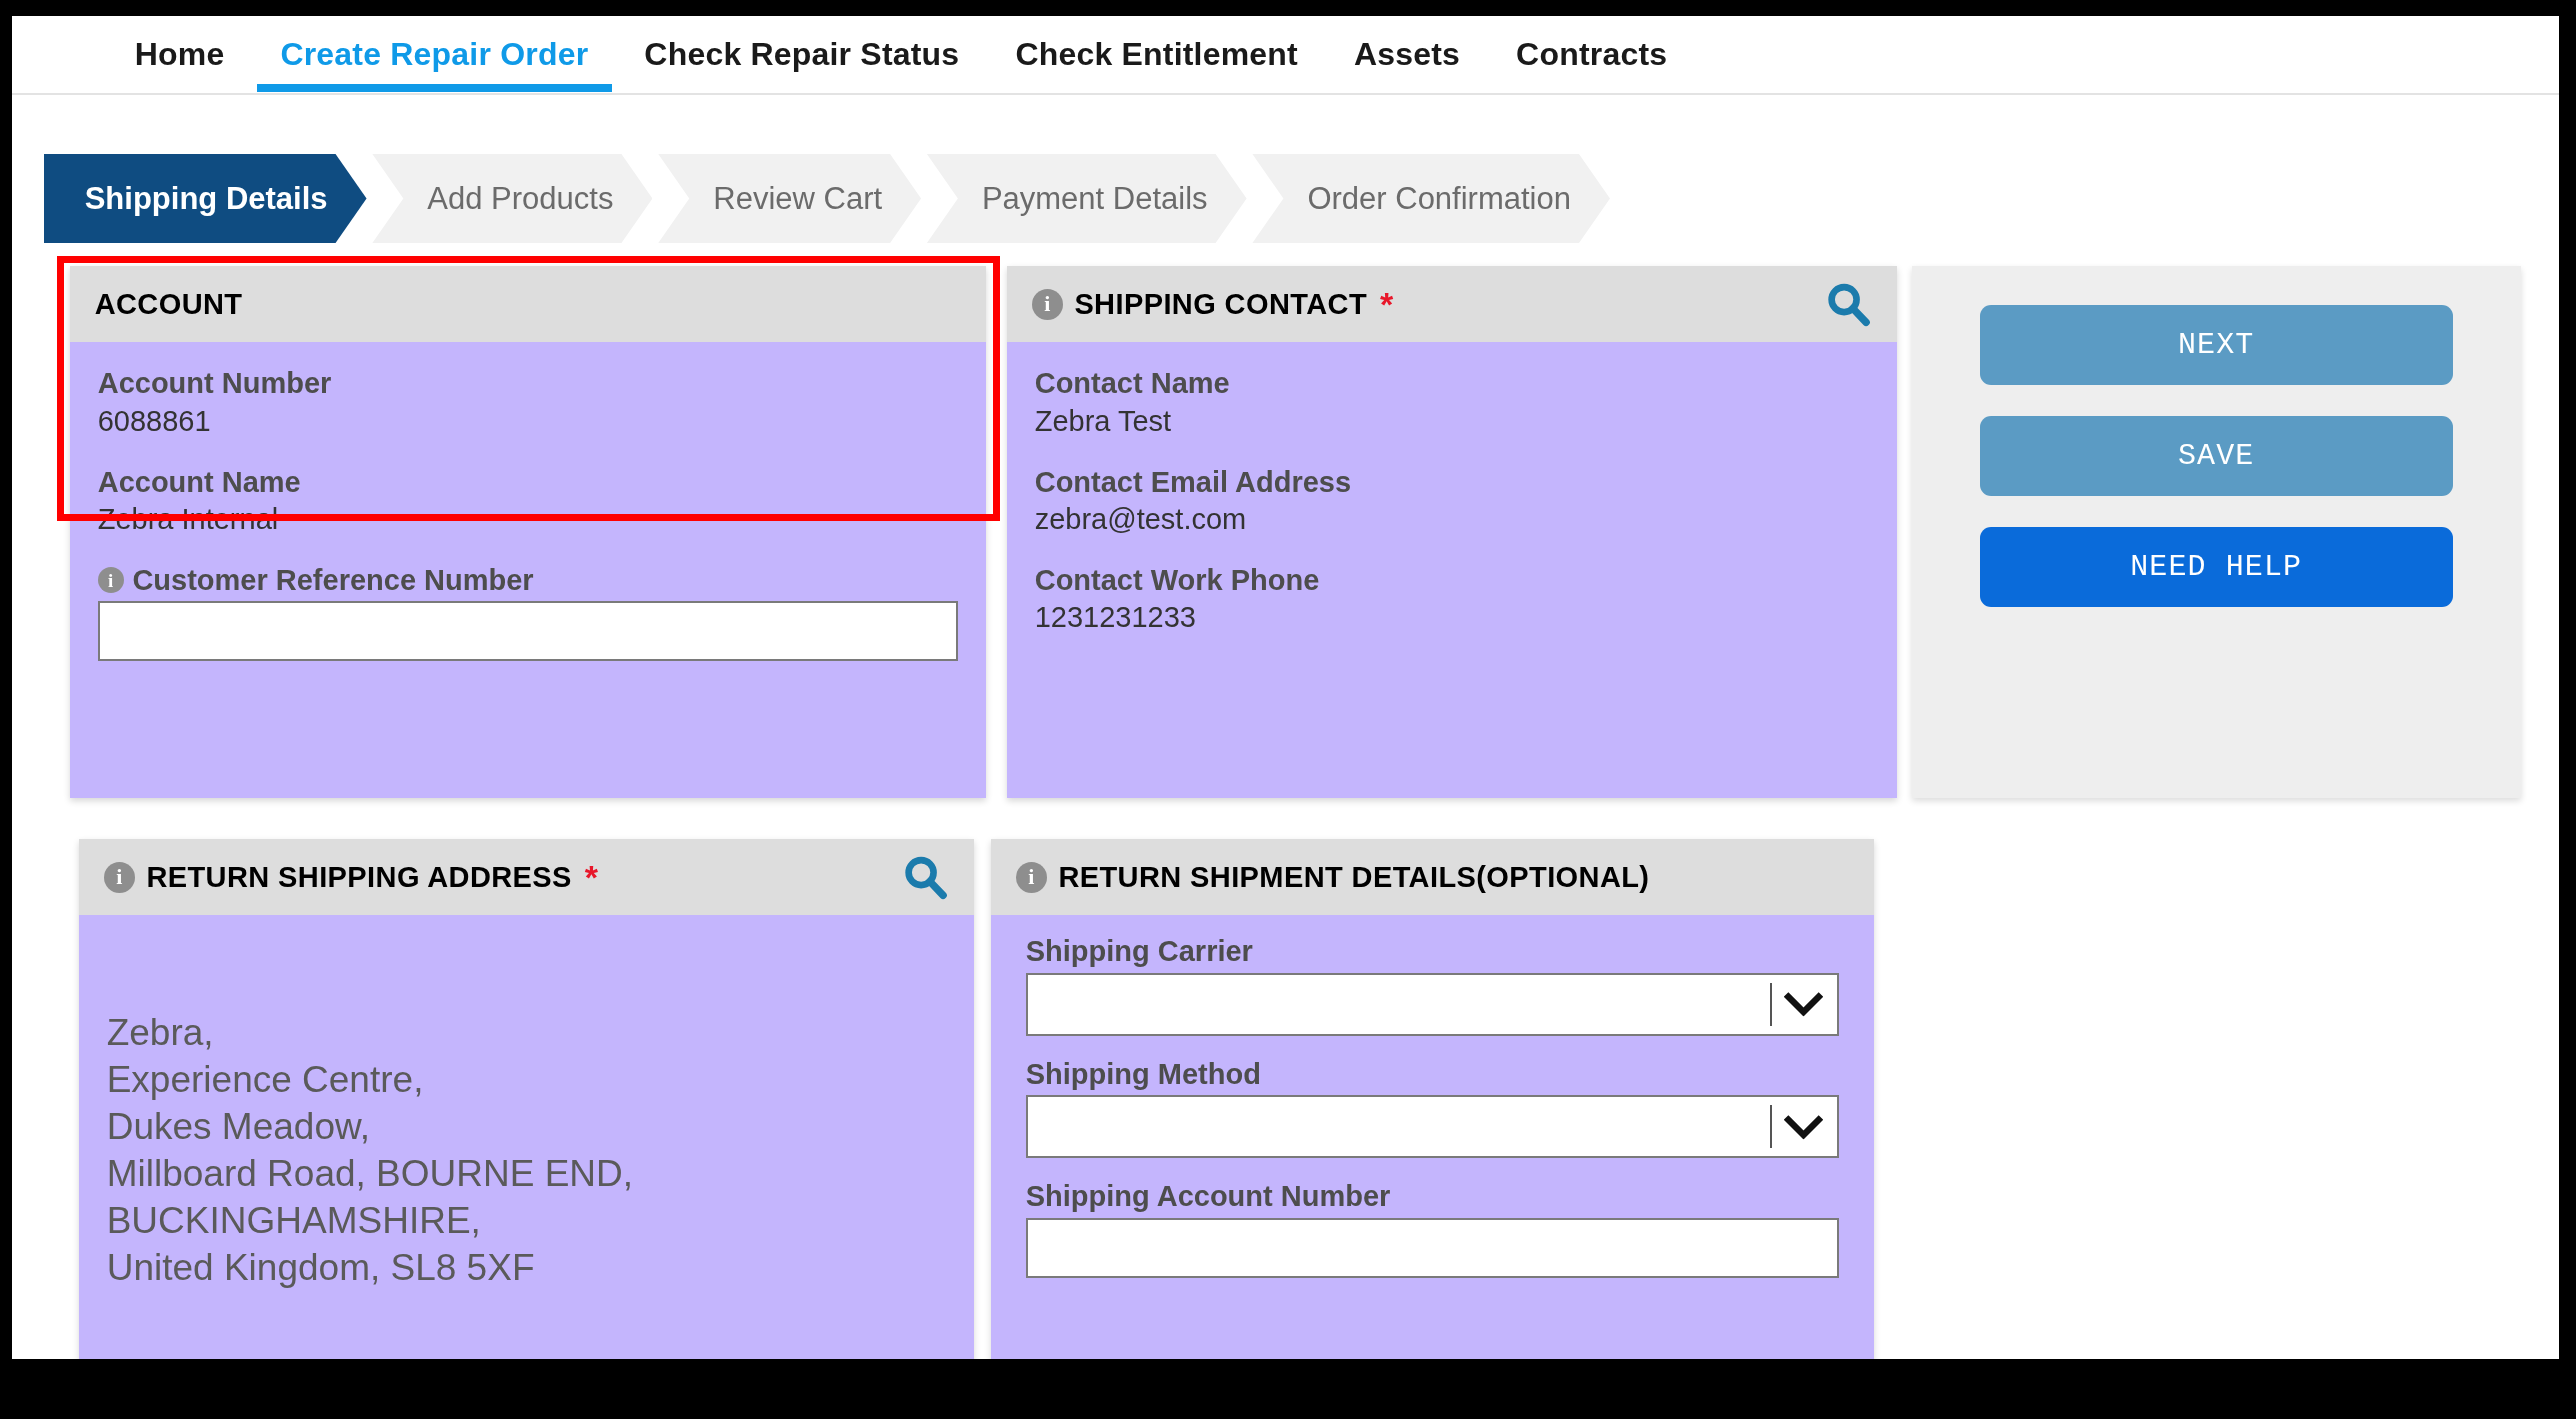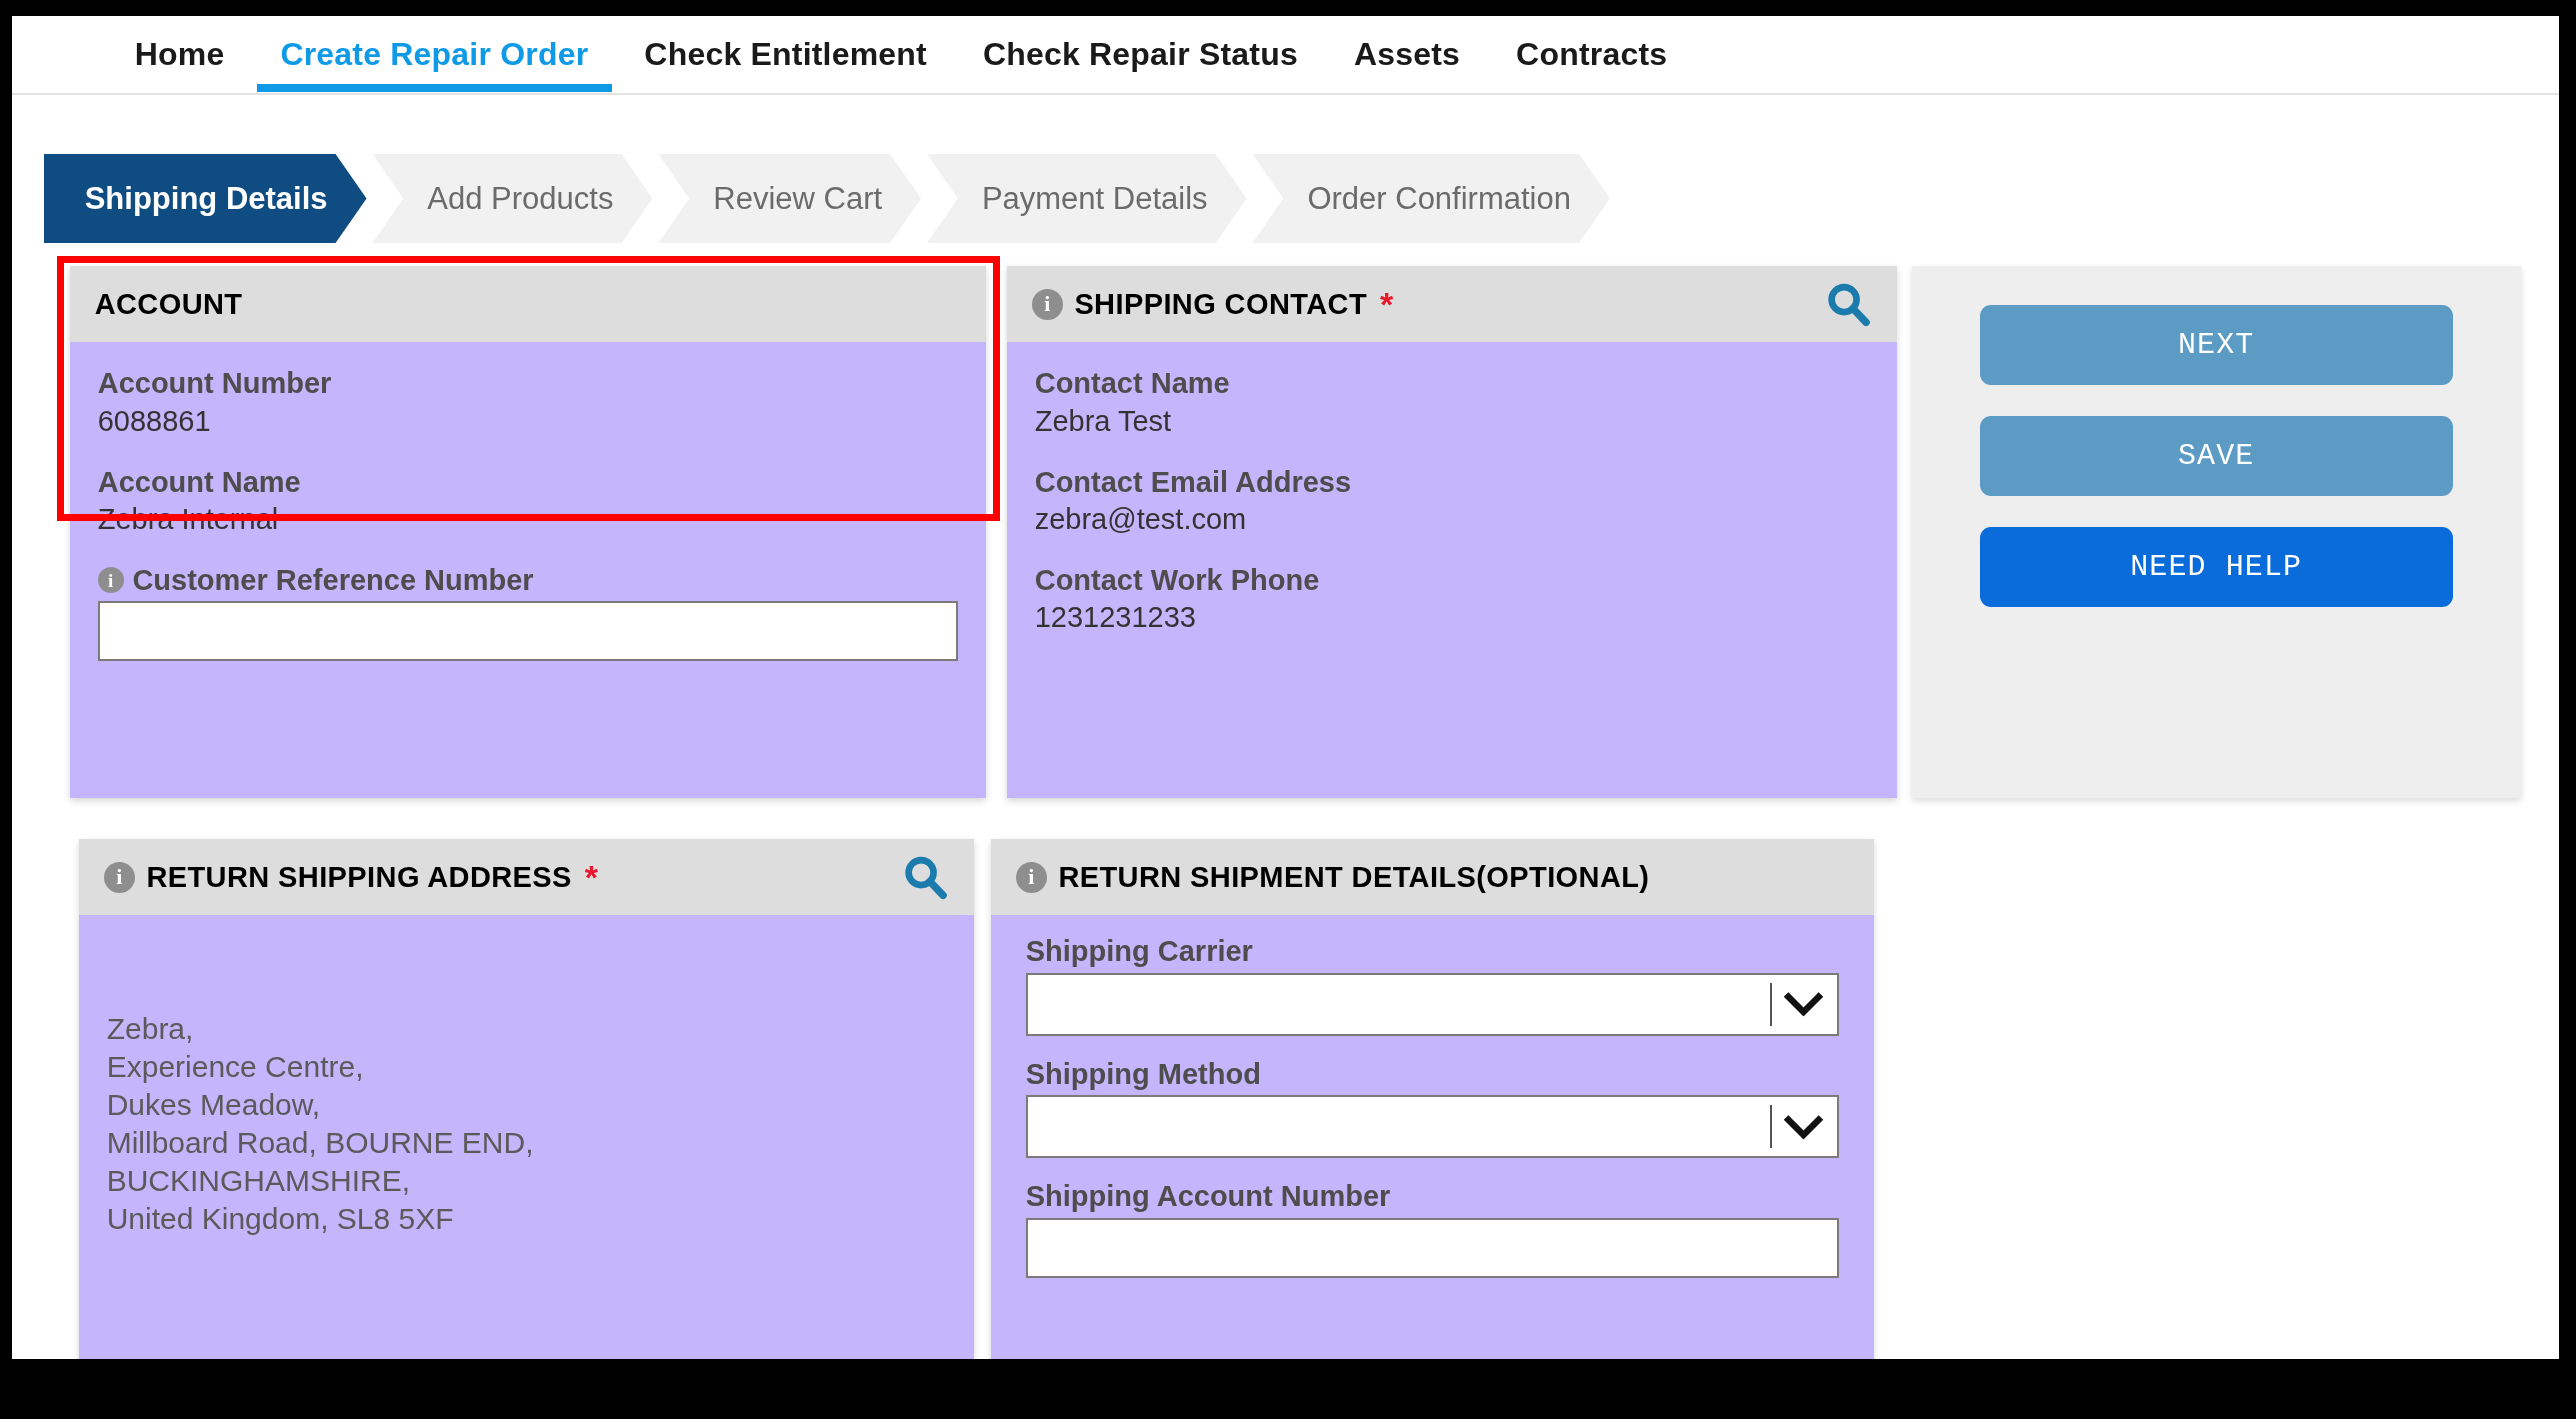--- a/index.html
+++ b/index.html
@@ -237,21 +237,21 @@
     letter-spacing: 1.1px;
     margin-bottom: 31px;
     cursor: pointer;
   }
   .btn:last-child { margin-bottom: 0; }
   .btn-secondary { background: #5b9bc4; }
   .btn-primary { background: #0a6bda; }
 
   
   .addr-line {
-    font-size: 30px;
+    font-size: 37px;
     color: #5a5a5a;
     line-height: 1.27;
     white-space: nowrap;
   }
 
   
   .annotation-box {
     position: absolute;
     border: 7.3px solid #ff0000;
     pointer-events: none;
@@ -261,22 +261,22 @@
 </head>
 <body>
 
 <div id="screen">
 <div id="page">
 
   <div class="topnav">
     <div class="navlist">
       <div class="navitem">Home</div>
       <div class="navitem active">Create Repair Order</div>
+      <div class="navitem">Check Repair Status</div>
       <div class="navitem">Check Entitlement</div>
-      <div class="navitem">Check Repair Status</div>
       <div class="navitem">Assets</div>
       <div class="navitem">Contracts</div>
     </div>
   </div>
 
   <div class="steps">
     <div class="step active">Shipping Details</div>
     <div class="step">Add Products</div>
     <div class="step">Review Cart</div>
     <div class="step">Payment Details</div>

